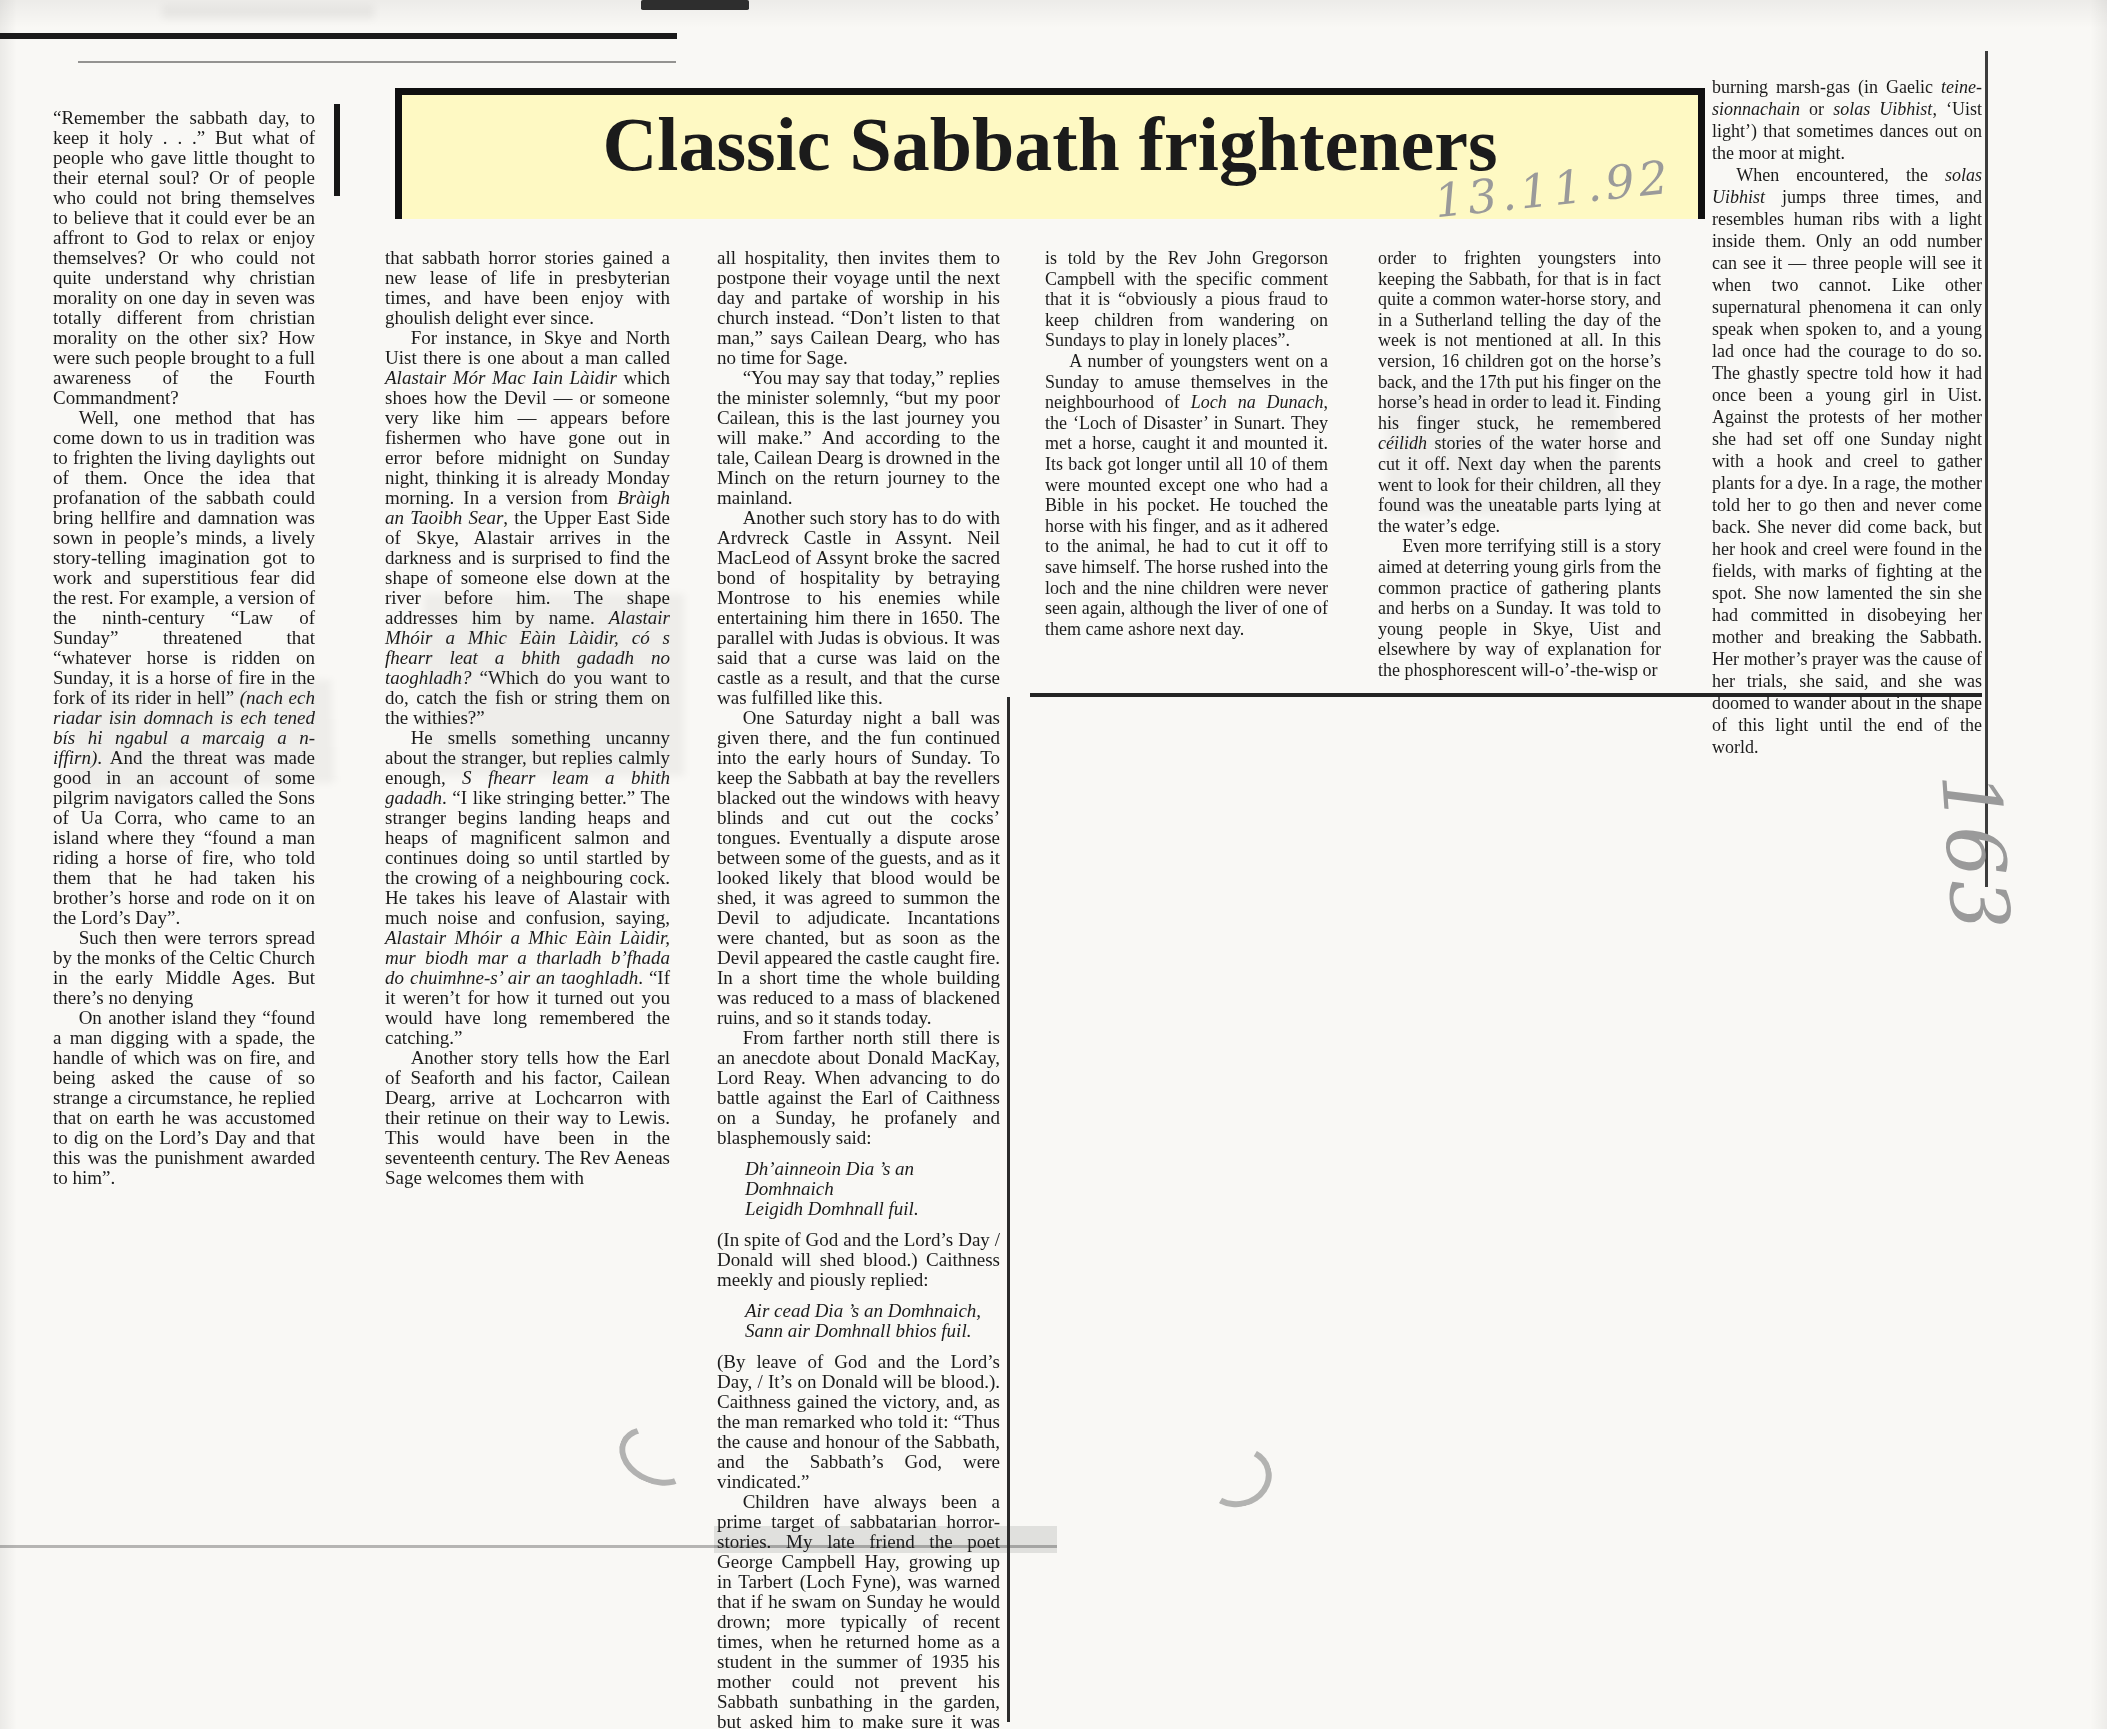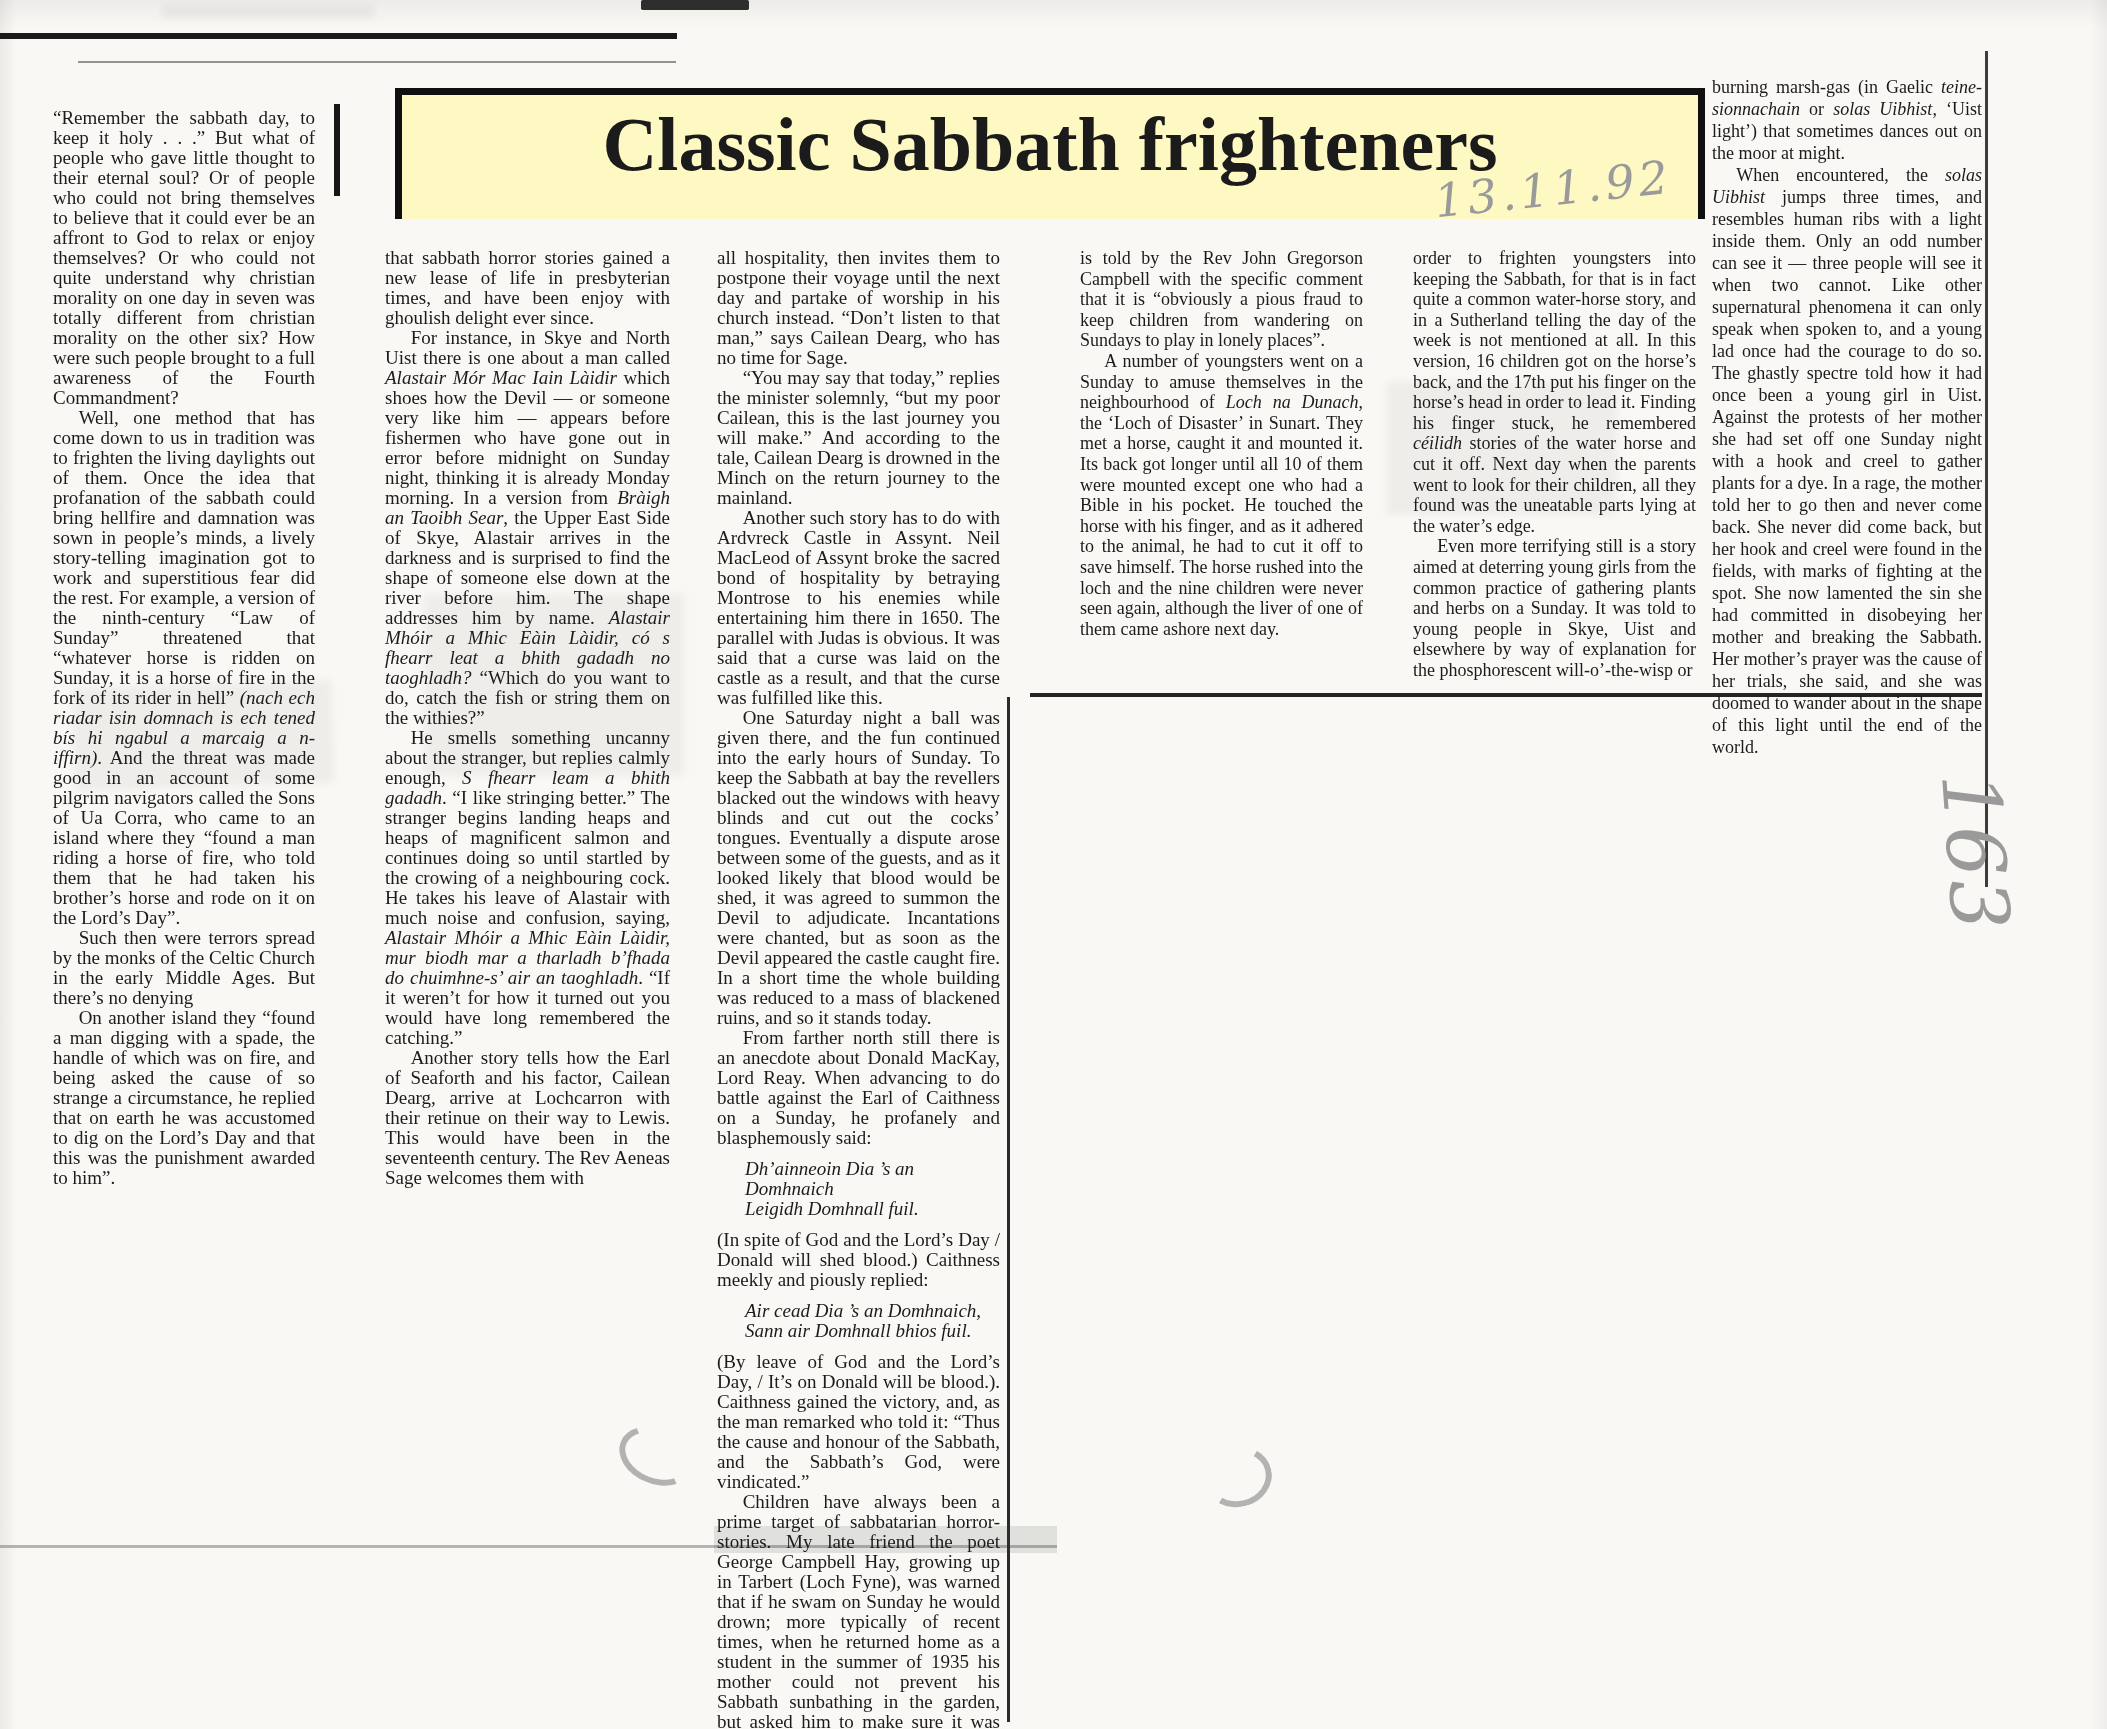--- a/index.html
+++ b/index.html
@@ -13,21 +13,21 @@
     linear-gradient(90deg, rgba(0,0,0,.06) 0, rgba(0,0,0,0) 17px),
     linear-gradient(180deg, rgba(0,0,0,.05) 0, rgba(0,0,0,0) 28px),
     linear-gradient(270deg, rgba(0,0,0,.05) 0, rgba(0,0,0,0) 18px),
     #f9f8f5;}
   .col{position:absolute;text-align:justify;}
   .col p{margin:0;}
   .col p.ind{text-indent:1.35em;}
   .col p.verse{font-style:italic;text-align:left;margin:11px 0 11px 28px;}
   .it{font-style:italic;}
   .c-small{font-size:19px;line-height:20px;}
-  .c-mid{font-size:18px;line-height:20.6px;margin-left:35px;}
+  .c-mid{font-size:18px;line-height:20.6px;}
   .c-six{font-size:18px;line-height:22px;}
   .headbox{position:absolute;left:395px;top:88px;width:1310px;height:131px;
     box-sizing:border-box;border:7.9px solid #101010;border-bottom:none;background:#fef9c3;}
   .title{position:absolute;left:0;right:0;top:6px;text-align:center;
     font-size:76px;font-weight:bold;letter-spacing:0px;white-space:nowrap;}
   .subrow{position:absolute;left:-7.9px;right:-7.9px;bottom:-20.6px;display:flex;align-items:center;}
   .bar{height:9px;background:#101010;}
   .bar-left{width:267px;}
   .bar-right{flex:1;}
   .subtitle{font-size:33px;font-weight:bold;padding:0 14.5px;white-space:nowrap;}

